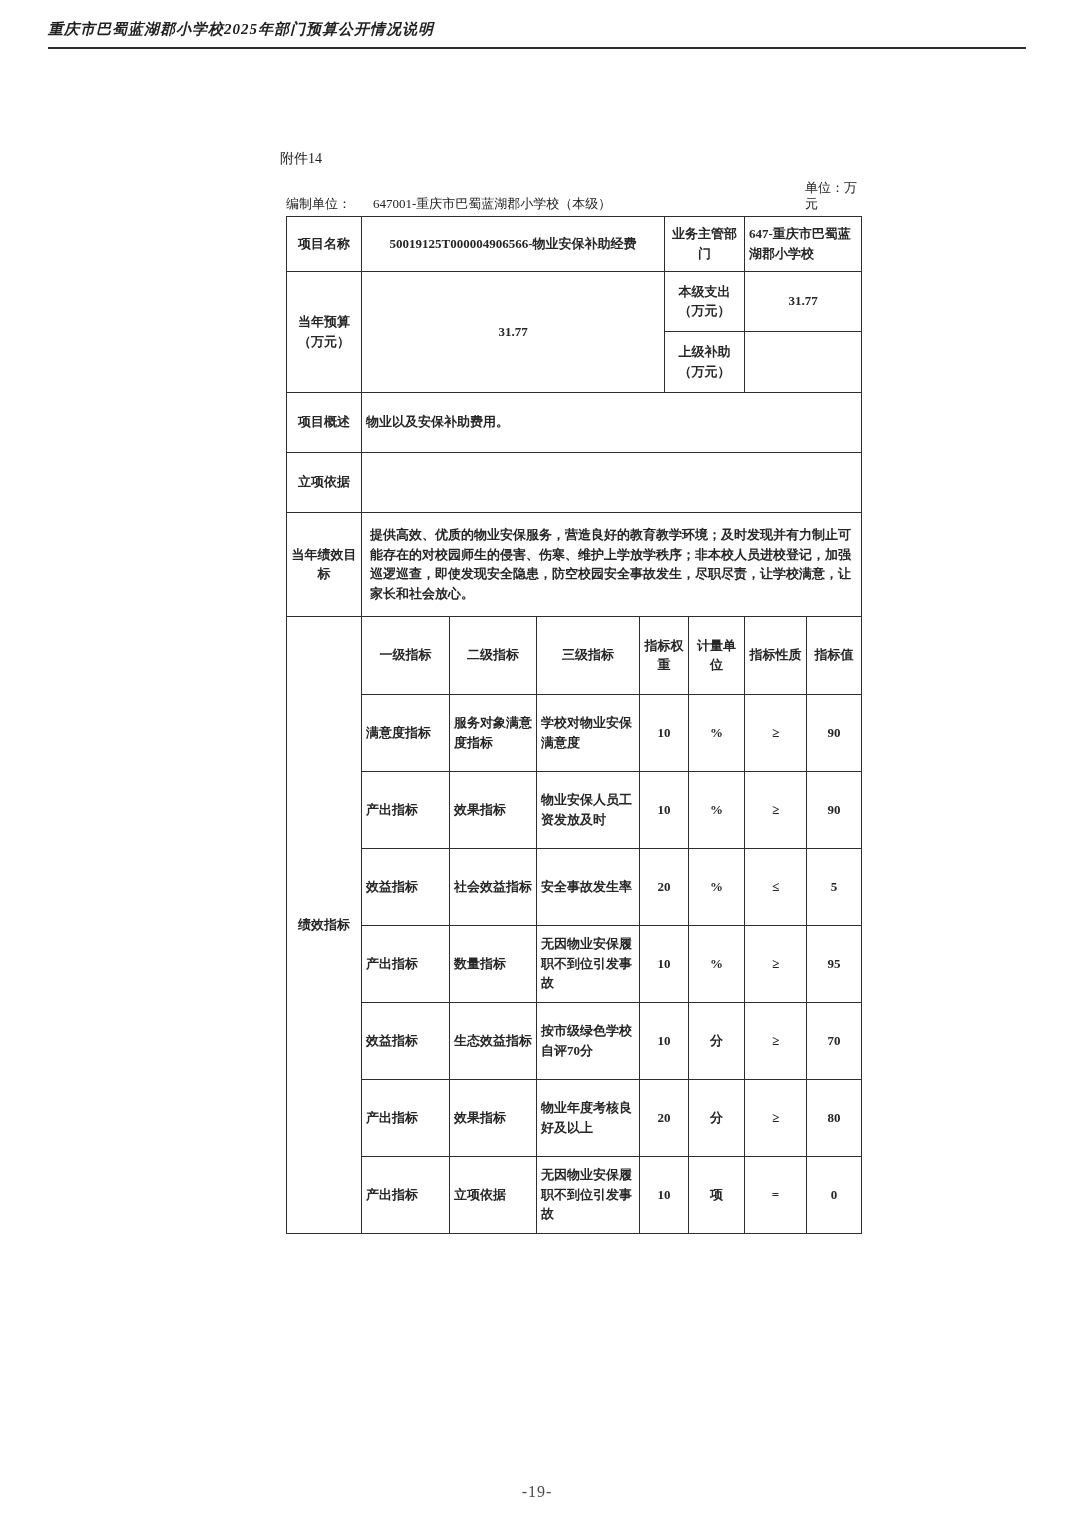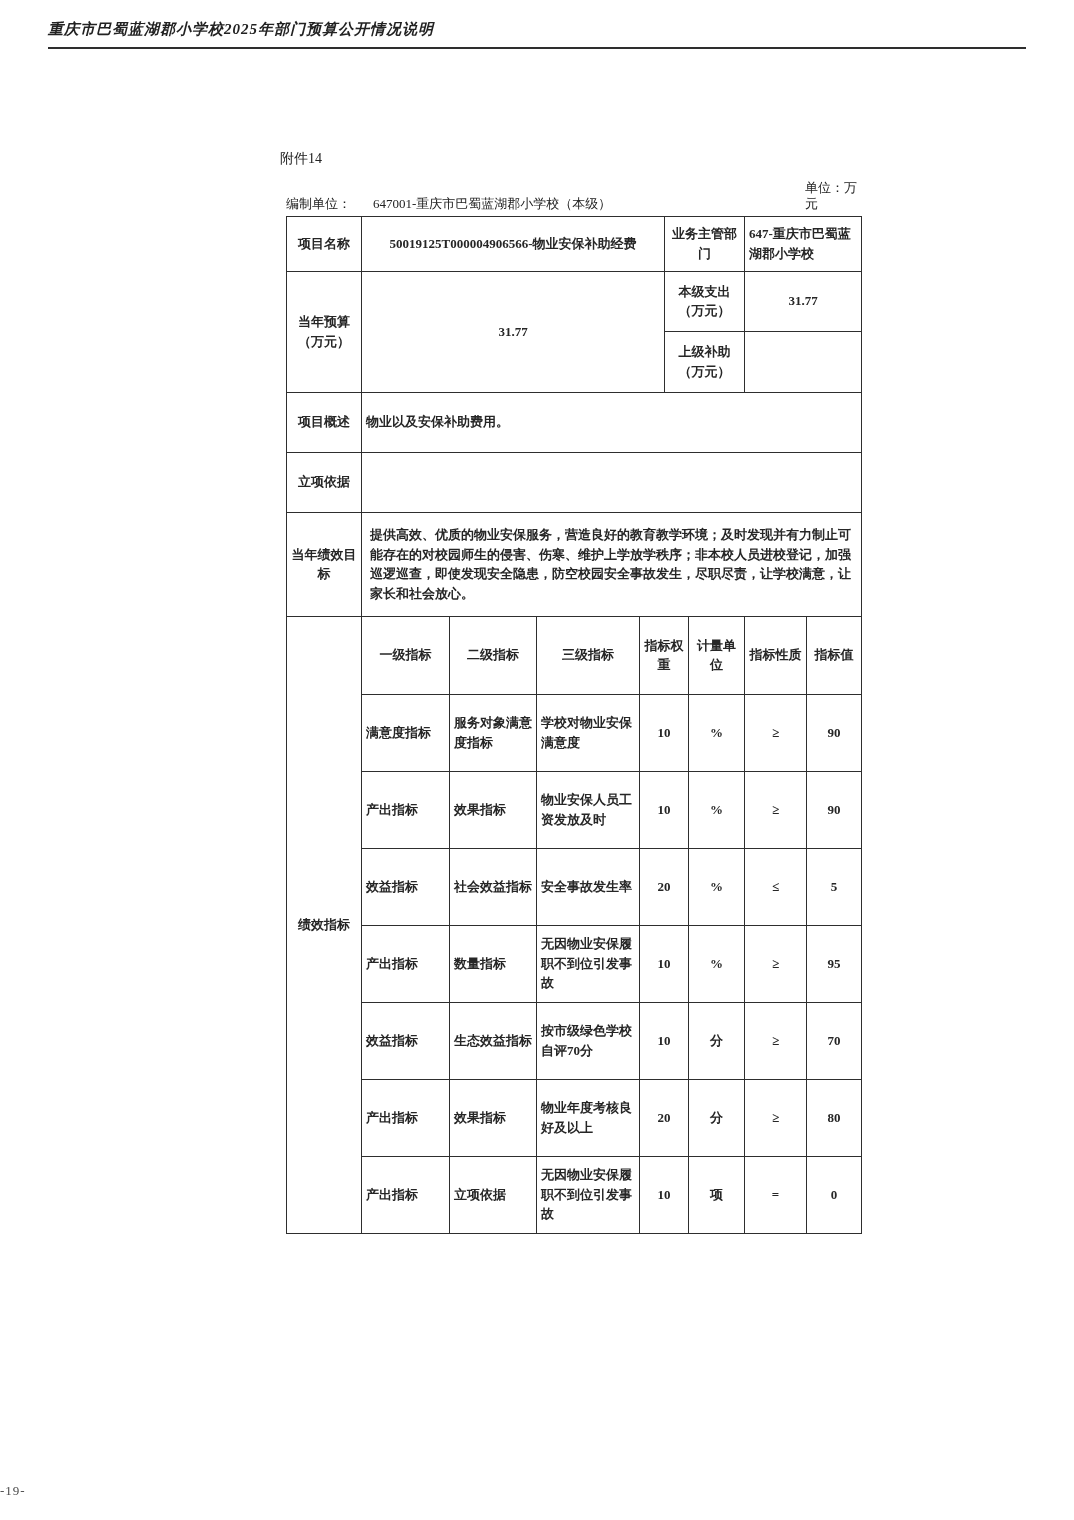--- a/index.html
+++ b/index.html
@@ -32,22 +32,22 @@
   table.main td {
     border:1.5px solid #2e2e2e; font-size:13px; padding:2px 4px;
     vertical-align:middle; word-break:break-all; line-height:1.5; color:#262626;
   }
   td.c { text-align:center; }
   td.l { text-align:left; }
   tr.h55 { height:55px; } tr.h60 { height:60px; } tr.h61 { height:61px; }
   tr.h104 { height:104px; } tr.h78 { height:78px; } tr.h77 { height:77px; }
   .goal-cell { padding:12px 8px !important; }
   .page-number {
-    position:absolute; left:0; top:1483px; width:1074px; 
-    font-size:13px; color:#4a4a4a; letter-spacing:1px;
+    position:absolute; left:0; top:1483px; width:1074px; text-align:center;
+    font-size:16px; color:#4a4a4a; letter-spacing:1px;
   }
 </style>
 </head>
 <body>
 
 <div class="page">
 
   <div class="doc-header">重庆市巴蜀蓝湖郡小学校2025年部门预算公开情况说明</div>
 
   <div class="content">

